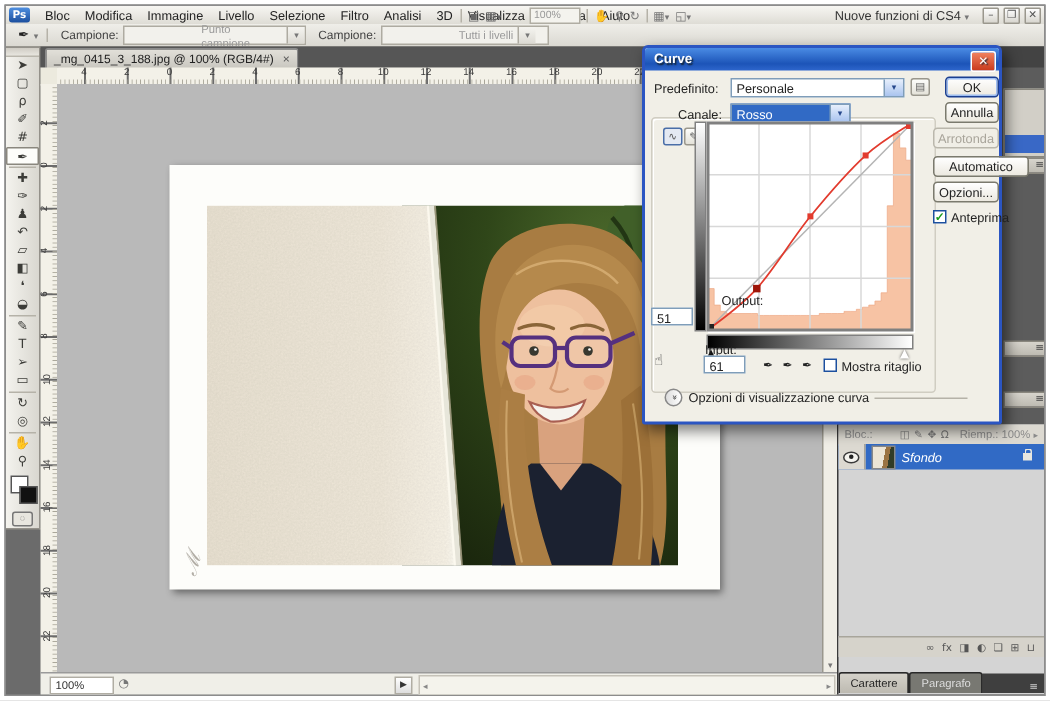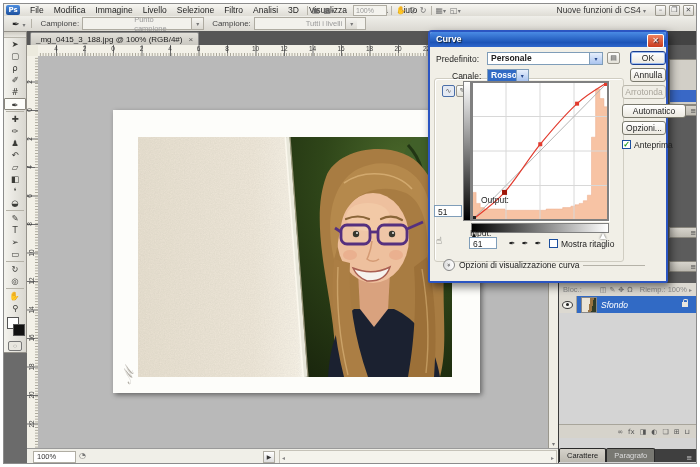--- a/index.html
+++ b/index.html
@@ -91,21 +91,21 @@
   .btab.active{background:linear-gradient(#d5d2ca,#bdbab1);color:#222;border:1px solid #2a2a2a;border-bottom:none;border-radius:2px 2px 0 0;}
   .btab.idle{background:#787872;color:#ddd;border:1px solid #2a2a2a;border-bottom:none;border-radius:2px 2px 0 0;}
   .bt-menu{margin-left:auto;color:#ccc;font-size:7px;padding-right:4px;}
 
   
   .dialog{position:absolute;left:424px;top:26px;width:240px;height:253px;border:2px solid #2b55c2;border-radius:4px 4px 2px 2px;box-sizing:border-box;background:#f1efe7;box-shadow:3px 4px 9px rgba(0,0,0,0.5);z-index:50;}
   .dlg-title{height:15px;background:linear-gradient(#4a8be4,#1c54b8 70%,#2e66cc);border-radius:2px 2px 0 0;color:#fff;font-size:9px;font-weight:bold;line-height:15px;padding-left:6px;position:relative;text-shadow:1px 1px 1px #123;}
   .dlg-close{position:absolute;right:2px;top:1.5px;width:15px;height:12px;background:linear-gradient(#f0825f,#c93a1d);border:1px solid #fff;border-radius:2px;color:#fff;font-size:8px;line-height:11px;text-align:center;font-weight:bold;}
   .dlg-body{position:relative;height:234px;font-size:8.5px;color:#222;}
   .lbl{position:absolute;}
-  .xpsel{position:absolute;height:13px;background:#fff;border:1px solid #7f9db9;box-sizing:border-box;display:flex;align-items:flex-start;font-size:8.5px;font-weight:bold;}
+  .xpsel{position:absolute;height:13px;background:#fff;border:1px solid #7f9db9;box-sizing:border-box;display:flex;align-items:flex-end;font-size:8.5px;}
   .xpsel .txt{flex-grow:1;padding-left:3px;white-space:nowrap;overflow:hidden;}
   .xpsel .arr{width:12px;height:100%;background:linear-gradient(#e7effc,#aac4ef);border-left:1px solid #7f9db9;color:#27488c;font-size:6px;text-align:center;line-height:11px;}
   .xpsel.hl{background:#316ac5;} .xpsel.hl .txt{color:#fff;}
   .xpbtn{position:absolute;height:14px;background:linear-gradient(#fff,#ece9e0);border:1px solid #7b7a6e;border-radius:3px;box-sizing:border-box;font-size:8.5px;text-align:center;line-height:12px;color:#222;}
   .xpbtn.focus{border:1px solid #1b3f91;box-shadow:0 0 0 1px #9ebdf0 inset;}
   .xpbtn.disabled{color:#a8a49a;border-color:#bab7ac;background:#f0eee6;}
   .minibtn{position:absolute;width:13px;height:12px;background:linear-gradient(#fdfdfb,#e4e2d9);border:1px solid #9a978d;border-radius:2px;font-size:7px;text-align:center;line-height:11px;color:#555;box-sizing:border-box;}
   .minibtn.pressed{background:#e4e9f2;border-color:#4a6ea8;}
   .groupbox{position:absolute;left:4px;top:31px;width:188px;height:182px;border:1px solid #d0cdc2;border-radius:3px;box-shadow:1px 1px 0 #fff inset;}
   .graphwrap{position:absolute;left:41px;top:34px;width:136px;height:138px;border:1px solid #808080;box-shadow:1px 1px 0 #fff;background:#fff;}
@@ -123,21 +123,21 @@
 </style>
 </head>
 <body>
 
 <div id="screen">
  <div id="frame">
 
   <div class="menubar">
     <div class="ps-logo icon">Ps</div>
     <div style="display:flex;">
-          <span class="menu-item">File</span>
+          <span class="menu-item">Bloc</span>
           <span class="menu-item">Modifica</span>
           <span class="menu-item">Immagine</span>
           <span class="menu-item">Livello</span>
           <span class="menu-item">Selezione</span>
           <span class="menu-item">Filtro</span>
           <span class="menu-item">Analisi</span>
           <span class="menu-item">3D</span>
           <span class="menu-item">Visualizza</span>
           <span class="menu-item">Finestra</span>
           <span class="menu-item">Aiuto</span>
@@ -395,21 +395,21 @@
       <div class="xpsel" style="left:57px;top:5px;width:116px;">
         <span class="txt">Personale</span>
             <span class="arr icon">▾</span>
       </div>
       <div class="minibtn icon" style="left:177px;top:5px;">▤</div>
       <div class="xpbtn focus" style="left:200px;top:4px;width:36px;">OK</div>
       <div class="xpbtn" style="left:200px;top:21px;width:36px;">Annulla</div>
 
       <div class="groupbox"></div>
       <span class="lbl" style="left:22px;top:24px;">Canale:</span>
-      <div class="xpsel hl" style="left:57px;top:22px;width:42px;">
+      <div class="xpsel hl" style="left:57px;top:22px;width:80px;">
         <span class="txt">Rosso</span>
             <span class="arr icon">▾</span>
       </div>
 
       <div class="minibtn pressed icon" style="left:12px;top:38px;">∿</div>
       <div class="minibtn icon" style="left:26px;top:38px;">✎</div>
 
       <div class="vgrad"></div>
       <div class="graphwrap"><svg id="curveSvg" width="136" height="138" viewBox="0 0 136 138">
               <path d="M0,138 L0.0,110.4 L4.1,110.4 L4.1,121.4 L8.2,121.4 L8.2,125.6 L12.4,125.6 L12.4,127.0 L16.5,127.0 L16.5,127.0 L20.6,127.0 L20.6,127.0 L24.7,127.0 L24.7,127.0 L28.8,127.0 L28.8,127.0 L33.0,127.0 L33.0,128.3 L37.1,128.3 L37.1,128.3 L41.2,128.3 L41.2,128.3 L45.3,128.3 L45.3,128.3 L49.5,128.3 L49.5,128.3 L53.6,128.3 L53.6,128.3 L57.7,128.3 L57.7,128.3 L61.8,128.3 L61.8,128.3 L65.9,128.3 L65.9,128.3 L70.1,128.3 L70.1,128.3 L74.2,128.3 L74.2,127.0 L78.3,127.0 L78.3,127.0 L82.4,127.0 L82.4,127.0 L86.5,127.0 L86.5,127.0 L90.7,127.0 L90.7,125.6 L94.8,125.6 L94.8,125.6 L98.9,125.6 L98.9,124.2 L103.0,124.2 L103.0,122.8 L107.2,122.8 L107.2,121.4 L111.3,121.4 L111.3,118.7 L115.4,118.7 L115.4,113.2 L119.5,113.2 L119.5,55.2 L123.6,55.2 L123.6,6.9 L127.8,6.9 L127.8,16.6 L131.9,16.6 L131.9,24.8 L136.0,24.8 L136,138 Z" fill="#f7c3a4" stroke="#edab8a" stroke-width="0.5"></path>

